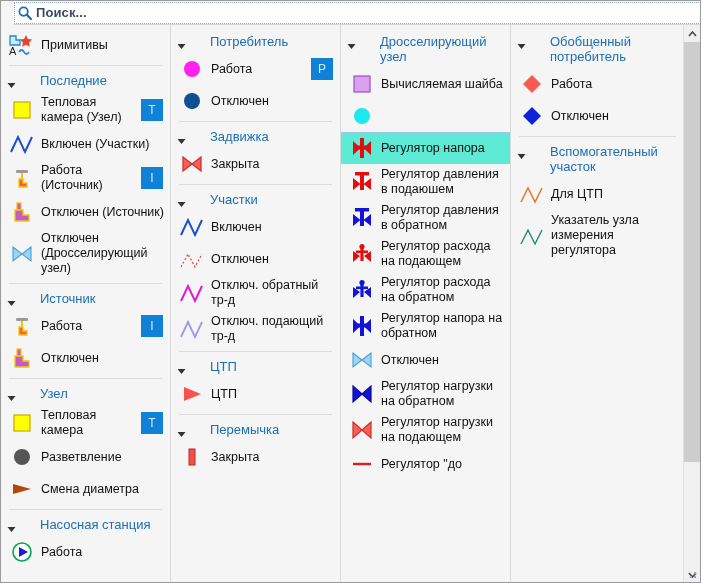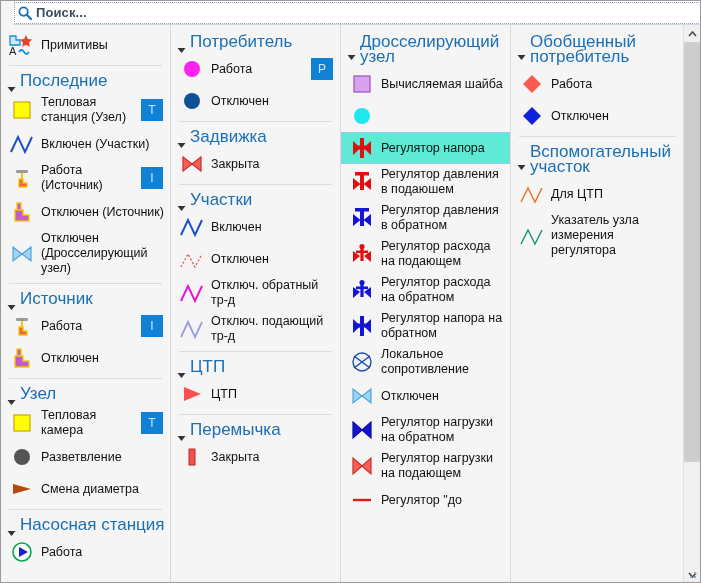--- a/index.html
+++ b/index.html
@@ -48,24 +48,25 @@
     background: #f5f5f5;
     padding-top: 4px;
   }
   .col.c1 { width: 170px; }
   .col.c2 { width: 170px; }
   .col.c3 { width: 170px; }
   .col.c4 { width: 173px; border-right: none; }
 
   
   .group {
-    display: flex; align-items: center;
+    display: flex; align-items: flex-start;
     padding: 5px 4px 4px 6px;
-    color: #1a6fb5; font-size: 17px;
+    color: #1a6fb5; font-size: 13px;
     cursor: default;
+    gap: 20px;
   }
   .caret {
     width: 9px; height: 9px; flex: 0 0 9px;
     margin-top: 5px; margin-right: 4px;
   }
   .group-label { line-height: 15px; color: #1a6fb5; }
 
   .sep { height: 1px; background: #dcdcdc; margin: 4px 8px 2px 8px; }
 
   
@@ -157,21 +158,21 @@
               <path d="M0.5 2 L8.5 2 L4.5 7 Z" fill="#333"></path>
             </svg></span>
           <span class="group-label">Последние</span>
         </div>
         <div class="item">
           <span class="ico">
             <svg width="22" height="22" viewBox="0 0 22 22">
               <rect x="3" y="3" width="16" height="16" fill="#ffff00" stroke="#c9a800" stroke-width="1.2"></rect>
             </svg>
           </span>
-          <span class="lbl">Тепловая станция (Узел)</span>
+          <span class="lbl">Тепловая камера (Узел)</span>
           <span class="badge">T</span>
         </div>
         <div class="item">
           <span class="ico">
             <svg width="26" height="22" viewBox="0 0 26 22">
               <path d="M2 19 L9 4 L16 19 L23 4" fill="none" stroke="#1b4fc8" stroke-width="2"></path>
             </svg>
           </span>
           <span class="lbl">Включен (Участки)</span>
         </div>
@@ -464,29 +465,20 @@
         </div>
         <div class="item">
           <span class="ico">
             <svg width="22" height="22" viewBox="0 0 22 22">
               <path d="M2 4 L9.5 11 L2 18 Z M20 4 L12.5 11 L20 18 Z" fill="#1414d8"></path>
               <rect x="9" y="1" width="4" height="20" fill="#1414d8"></rect>
               <rect x="4" y="8.5" width="14" height="4" fill="#1414d8"></rect>
             </svg>
           </span>
           <span class="lbl">Регулятор напора на обратном</span>
-        </div>
-        <div class="item">
-          <span class="ico">
-            <svg width="22" height="22" viewBox="0 0 22 22">
-              <circle cx="11" cy="11" r="9" fill="none" stroke="#1a4fb5" stroke-width="1.4"></circle>
-              <path d="M3 5 L11 11 L3 17 M19 5 L11 11 L19 17" fill="none" stroke="#1a4fb5" stroke-width="1.4"></path>
-            </svg>
-          </span>
-          <span class="lbl">Локальное сопротивление</span>
         </div>
         <div class="item">
           <span class="ico">
             <svg width="22" height="22" viewBox="0 0 22 22">
               <path d="M2 4 L11 11 L2 18 Z M20 4 L11 11 L20 18 Z" fill="#9fd3f2" stroke="#4a9fd6" stroke-width="1.1"></path>
             </svg>
           </span>
           <span class="lbl">Отключен</span>
         </div>
         <div class="item">

